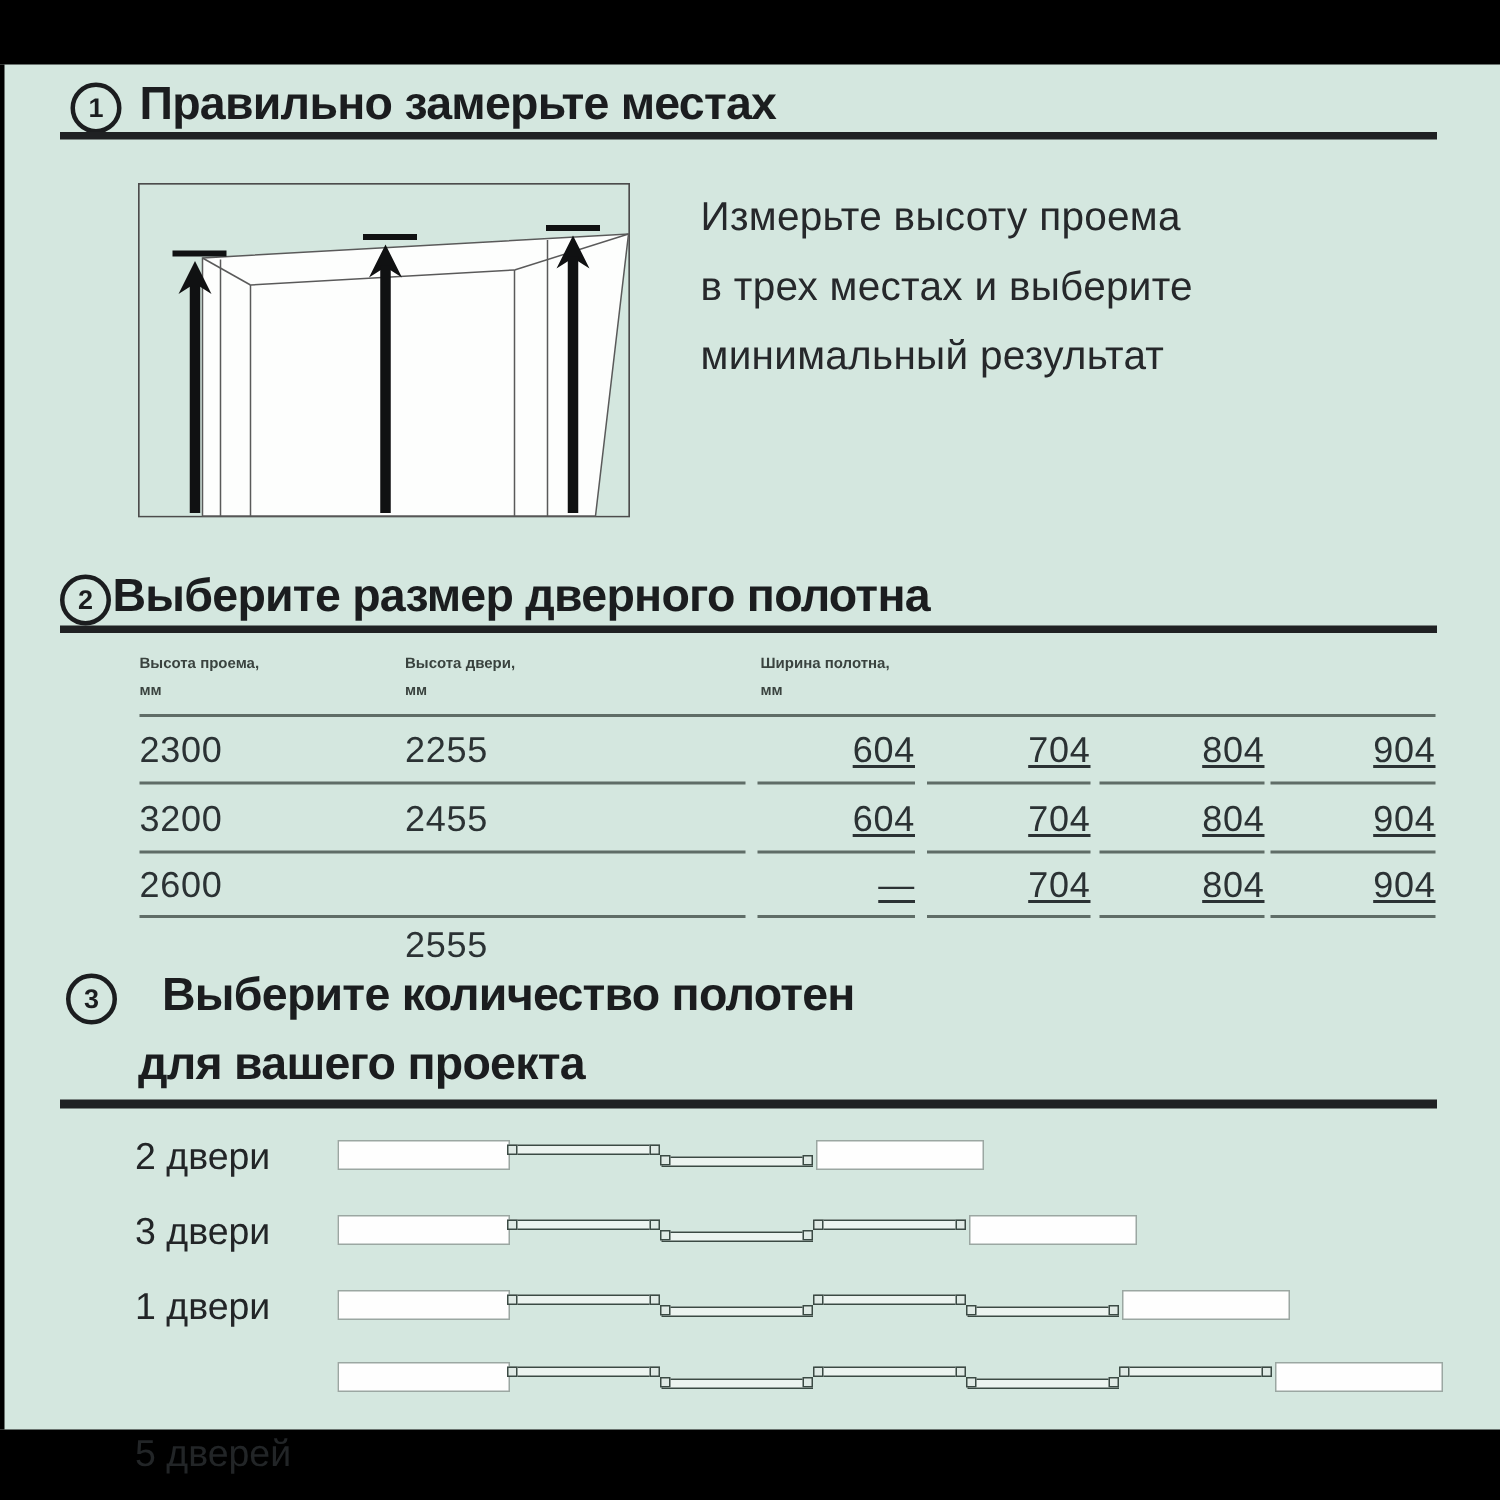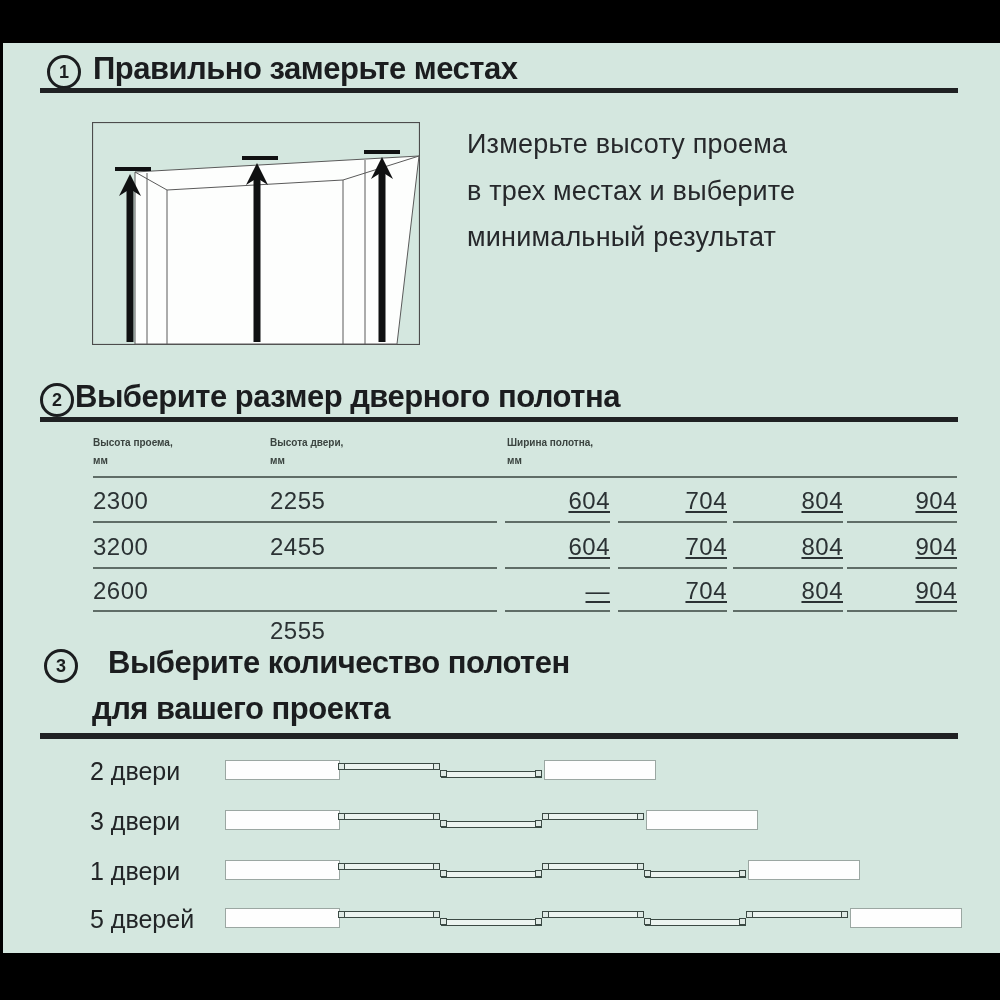--- a/index.html
+++ b/index.html
@@ -174,21 +174,21 @@
       <div class="leaf-bar" style="left:441px;top:870.5px;width:99px;"></div>
       <div class="hinge" style="left:440px;top:870px;"></div>
       <div class="hinge" style="left:535px;top:870px;"></div>
       <div class="leaf-bar" style="left:543px;top:863px;width:99px;"></div>
       <div class="hinge" style="left:542px;top:862.5px;"></div>
       <div class="hinge" style="left:637px;top:862.5px;"></div>
       <div class="leaf-bar" style="left:645px;top:870.5px;width:99px;"></div>
       <div class="hinge" style="left:644px;top:870px;"></div>
       <div class="hinge" style="left:739px;top:870px;"></div>
       <div class="wall-box" style="left:748px;top:860px;width:110px;"></div>
-      <div class="door-label" style="left:90px;top:905px;">5 дверей</div>
+      <div class="door-label" style="left:90px;top:955px;">5 дверей</div>
       <div class="wall-box" style="left:225px;top:908px;width:113px;"></div>
       <div class="leaf-bar" style="left:339px;top:911px;width:99px;"></div>
       <div class="hinge" style="left:338px;top:910.5px;"></div>
       <div class="hinge" style="left:433px;top:910.5px;"></div>
       <div class="leaf-bar" style="left:441px;top:918.5px;width:99px;"></div>
       <div class="hinge" style="left:440px;top:918px;"></div>
       <div class="hinge" style="left:535px;top:918px;"></div>
       <div class="leaf-bar" style="left:543px;top:911px;width:99px;"></div>
       <div class="hinge" style="left:542px;top:910.5px;"></div>
       <div class="hinge" style="left:637px;top:910.5px;"></div>

